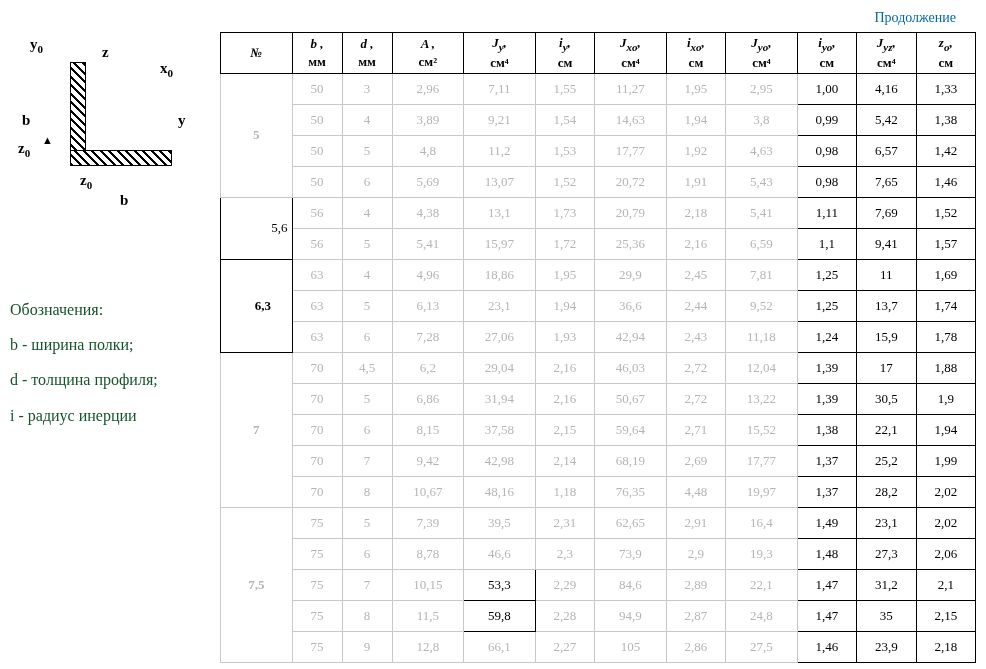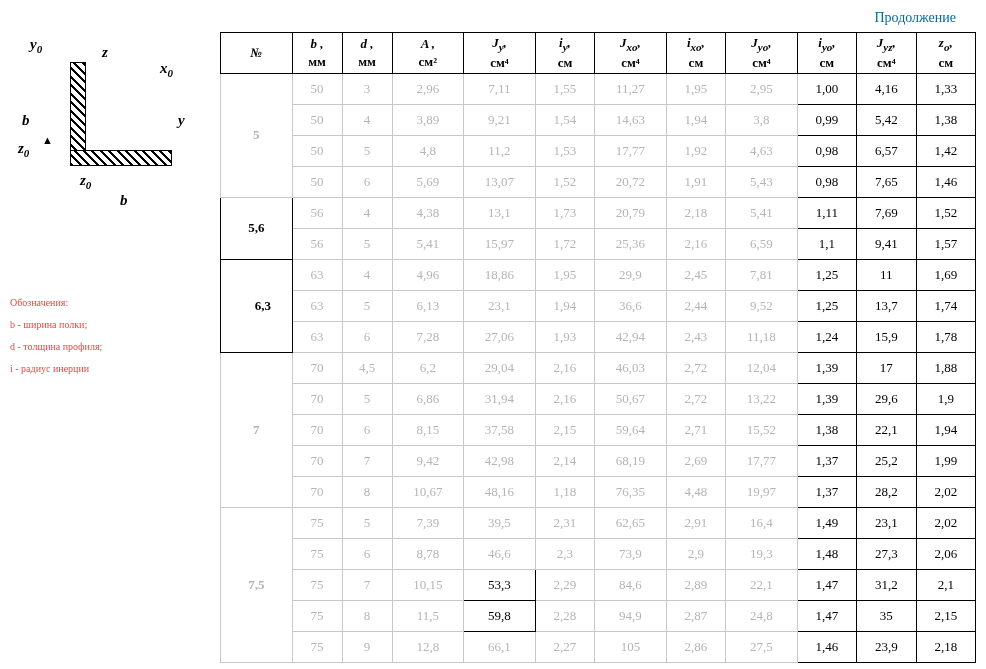--- a/index.html
+++ b/index.html
@@ -29,43 +29,42 @@
   }
   .diagram {
     position: relative;
     width: 200px;
     height: 200px;
   }
   .diag-label {
     position: absolute;
     font-weight: bold;
     font-size: 15px;
-    font-style: italic;
   }
   .sub { font-size: 11px; vertical-align: sub; }
 
   
   .angle-v {
     position: absolute;
     left: 60px; top: 30px;
     width: 14px; height: 100px;
     background: repeating-linear-gradient(45deg,#000,#000 2px,#fff 2px,#fff 6px);
     border:1px solid #000;
   }
   .angle-h {
     position: absolute;
     left: 60px; top: 118px;
     width: 100px; height: 14px;
     background: repeating-linear-gradient(45deg,#000,#000 2px,#fff 2px,#fff 6px);
     border:1px solid #000;
   }
   .legend {
     margin-top: 60px;
-    color: #ef4444;
-    font-size: 10px;
+    color: #14532d;
+    font-size: 16px;
     line-height: 2.2;
   }
 
   
   .table-wrap { flex: 1; }
   table { border-collapse: collapse; width: 100%; }
   th, td {
     border: 1px solid #000;
     text-align: center;
     padding: 2px 4px;
@@ -211,21 +210,21 @@
             <td class="faded">13,07</td>
             <td class="faded">1,52</td>
             <td class="faded">20,72</td>
             <td class="faded">1,91</td>
             <td class="faded">5,43</td>
             <td>0,98</td>
             <td>7,65</td>
             <td>1,46</td>
           </tr>
           <tr>
-            <td rowspan="2" style="font-weight: bold;">5,6</td>
+            <td rowspan="2" style="font-weight: normal; text-align: right;">5,6</td>
             <td class="faded">56</td>
             <td class="faded">4</td>
             <td class="faded">4,38</td>
             <td class="faded">13,1</td>
             <td class="faded">1,73</td>
             <td class="faded">20,79</td>
             <td class="faded">2,18</td>
             <td class="faded">5,41</td>
             <td>1,11</td>
             <td>7,69</td>
@@ -301,21 +300,21 @@
           <tr>
             <td class="faded">70</td>
             <td class="faded">5</td>
             <td class="faded">6,86</td>
             <td class="faded">31,94</td>
             <td class="faded">2,16</td>
             <td class="faded">50,67</td>
             <td class="faded">2,72</td>
             <td class="faded">13,22</td>
             <td>1,39</td>
-            <td>29,6</td>
+            <td>30,5</td>
             <td>1,9</td>
           </tr>
           <tr>
             <td class="faded">70</td>
             <td class="faded">6</td>
             <td class="faded">8,15</td>
             <td class="faded">37,58</td>
             <td class="faded">2,15</td>
             <td class="faded">59,64</td>
             <td class="faded">2,71</td>

